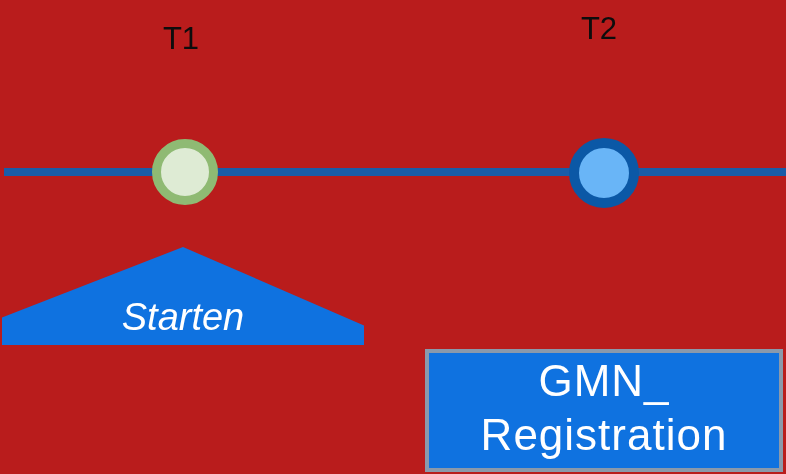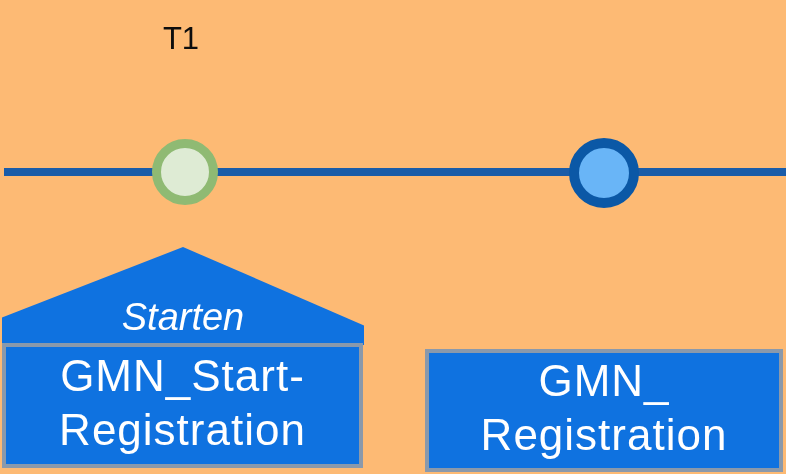--- a/index.html
+++ b/index.html
@@ -1,17 +1,17 @@
 <!DOCTYPE html>
 <html><head>
 <meta charset="utf-8">
 <style>
   html,body { margin:0; padding:0; background:#ffffff; }
   .canvas {
-    position:relative; width:786px; height:474px; background:#fdba74;
+    position:relative; width:786px; height:474px; background:#b91c1c;
     overflow:hidden; font-family:"Liberation Sans", sans-serif;
   }
   .tlabel {
     position:absolute; width:90px; text-align:center;
     font-size:31px; color:#0d0d0d; line-height:1.1;
   }
   .tlabel.t1 { left:136px; top:22px; }
   .tlabel.t2 { left:554px; top:12px; }
   .timeline {
     position:absolute; left:4px; top:168px; width:782px; height:8px;
@@ -61,35 +61,32 @@
     text-align:center; white-space:nowrap;
   }
 </style>
 </head>
 <body>
 
 <div class="canvas">
 
   <div class="tlabel t1">T1</div>
 
+  <div class="tlabel t2">T2</div>
 
   <div class="timeline"></div>
 
   <div class="marker t1"></div>
 
   <div class="marker t2"></div>
 
   <div class="roof t1">
     <span class="roof-label">Starten</span>
   </div>
 
-  <div class="box t1">
-    <div class="box-line">GMN_Start-</div>
-    <div class="box-line">Registration</div>
-  </div>
 
 
   <div class="box t2">
     <div class="box-line">GMN_</div>
     <div class="box-line">Registration</div>
   </div>
 
 </div>
 
 </body></html>

